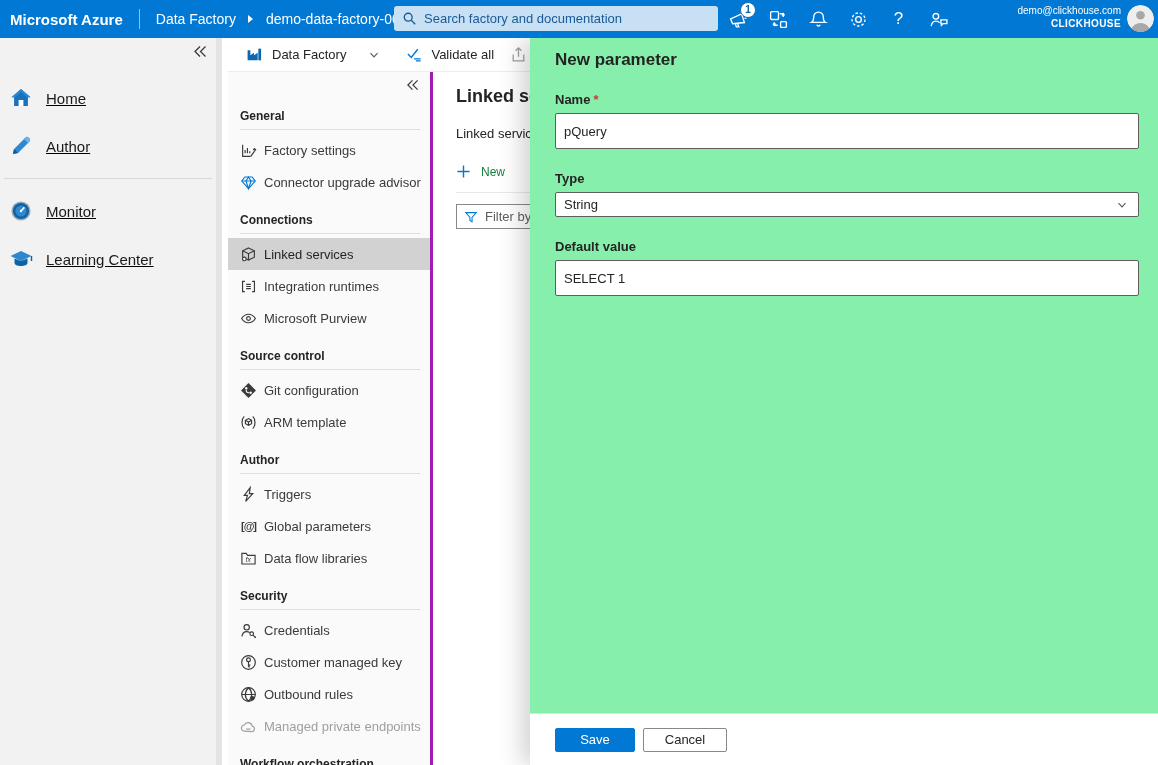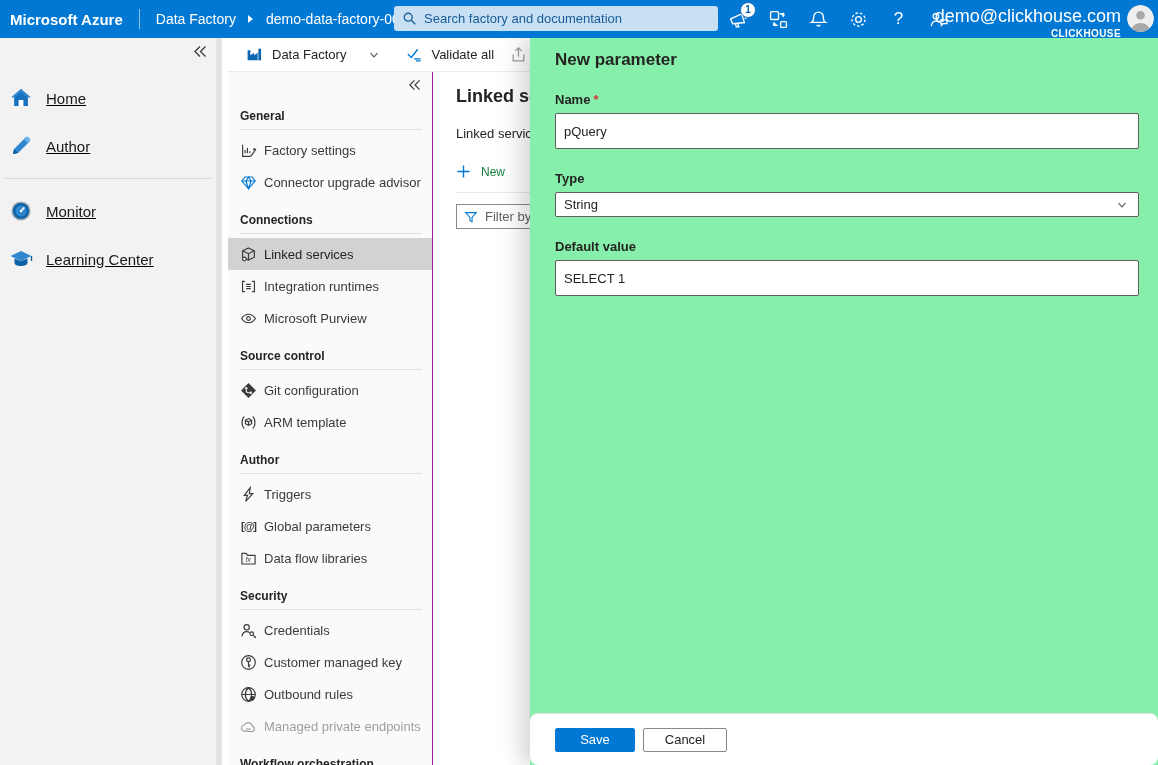--- a/index.html
+++ b/index.html
@@ -16,21 +16,21 @@
   .crumb-instance { font-size:14px; white-space:nowrap; overflow:hidden; max-width:131px; flex:0 1 auto; }
   .search { position:absolute; left:394px; top:6px; width:324px; height:25px; background:#c7e0f4; border-radius:3px; display:flex; align-items:center; padding:0 8px; gap:7px; }
   .search input { background:transparent; border:none; outline:none; font-size:13px; color:#4d7c0f; width:100%; font-family:inherit; }
   .search input::placeholder { color:#1a5a96; opacity:1; }
   .tb-icons { position:absolute; left:727px; top:0; height:38px; display:flex; align-items:center; gap:17px; }
   .tb-icon { width:23px; height:23px; position:relative; display:flex; align-items:center; justify-content:center; cursor:pointer; }
   .tb-icon svg { width:21px; height:21px; }
   .qmark { font-size:17px; color:#fff; font-weight:400; }
   .badge { position:absolute; top:-6px; right:-6px; width:16px; height:16px; border-radius:50%; background:#fff; border:1.5px solid #1b6fb8; color:#0b62a8; font-size:10px; font-weight:700; display:flex; align-items:center; justify-content:center; line-height:1; }
   .account { position:absolute; right:37px; top:5px; text-align:right; line-height:1.25; }
-  .account-email { font-size:18px; }
+  .account-email { font-size:10px; }
   .account-tenant { font-size:10px; font-weight:700; letter-spacing:.4px; }
   .avatar { position:absolute; right:4px; top:5px; width:27px; height:27px; border-radius:50%; overflow:hidden; cursor:pointer; }
 
   
   .leftnav { position:absolute; left:0; top:38px; width:222px; bottom:0; background:#f2f2f2; border-right:6px solid #e4e4e4; z-index:3; }
   .ln-collapse { position:absolute; top:7px; right:9px; cursor:pointer; display:flex; }
   .ln-items { padding-top:36px;text-decoration:underline; }
   .ln-item { height:48px; display:flex; align-items:center; padding-left:9px; gap:13px; font-size:15px; color:#1b1a19; cursor:pointer; }
   .ln-item.selected { background:#cfcfcf; }
   .ln-item .ln-icon { width:24px; height:24px; display:flex; }
@@ -38,21 +38,21 @@
   .ln-divider { height:1px; background:#d8d8d8; margin:8px 4px; }
 
   
   .toolbar { position:absolute; left:228px; right:0; top:38px; height:34px; background:#fff; border-bottom:1px solid #ececec; display:flex; align-items:center; z-index:2; }
   .tbar-factory { display:flex; align-items:center; gap:9px; margin-left:18px; font-size:13px; color:#252423; cursor:pointer; }
   .tbar-chev { margin-left:22px; display:flex; cursor:pointer; }
   .tbar-validate { display:flex; align-items:center; gap:8px; margin-left:26px; font-size:13px; color:#252423; cursor:pointer; }
   .tbar-publish { margin-left:16px; display:flex; cursor:default; }
 
   
-  .managenav { position:absolute; left:228px; top:72px; width:205px; bottom:0; background:#fafafa; border-right:1px solid #a21caf; overflow:hidden; z-index:3; }
+  .managenav { position:absolute; left:228px; top:72px; width:205px; bottom:0; background:#fafafa; border-right:3px solid #a21caf; overflow:hidden; z-index:3; }
   .mn-collapse { position:absolute; top:7px; right:11px; cursor:pointer; display:flex; }
   .mn-sections { padding-top:36px; }
   .mn-section { margin-top:14px; }
   .mn-section:first-child { margin-top:0; }
   .mn-title { font-size:12px; font-weight:700; color:#252423; padding-left:12px; width:175px; line-height:16px; }
   .mn-rule { border:none; border-top:1px solid #e1dfdd; margin:5px 10px 4px 12px; }
   .mn-item { height:32px; display:flex; align-items:center; padding-left:12px; gap:7px; font-size:13px; color:#3b3a39; cursor:pointer; }
   .mn-item.selected { background:#d2d2d2; color:#252423; }
   .mn-item.disabled { color:#a19f9d; cursor:default; }
   .mn-icon { width:17px; height:17px; display:flex; align-items:center; justify-content:center; flex:none; }
@@ -69,21 +69,21 @@
   .filter-box input { border:none; outline:none; font-size:13px; color:#252423; width:100%; font-family:inherit; }
   .filter-box input::placeholder { color:#605e5c; opacity:1; }
 
   
   .panel { position:absolute; left:530px; top:38px; right:0; bottom:0; background:#86efac; box-shadow:-8px 0 22px rgba(0,0,0,.18); z-index:10; padding:0 19px 0 25px; }
   .panel h1 { font-size:17px; font-weight:700; color:#252423; margin-top:12px; }
   .field-label { margin-top:22px; font-size:13px; font-weight:700; color:#252423; }
   .required { color:#d13438; margin-left:3px; font-weight:700; }
   .text-input { display:block; margin-top:6px; height:36px; width:100%; border:1px solid #605e5c; border-radius:2px; font-size:13px; padding:0 8px; color:#252423; background:#fff; font-family:inherit; outline:none; }
   .select { margin-top:6px; height:25px; width:100%; border:1px solid #605e5c; border-radius:2px; display:flex; align-items:center; justify-content:space-between; padding:0 10px 0 8px; font-size:13px; color:#252423; cursor:pointer; background:#fff; }
-  .panel-footer { position:absolute; left:0; right:0; bottom:0; height:52px; border-top:1px solid #e1dfdd; background:#fff; display:flex; align-items:center; padding-left:25px; gap:8px;border-radius:8px; }
+  .panel-footer { position:absolute; left:0; right:0; bottom:0; height:52px; border-top:1px solid #e1dfdd; background:#fff; display:flex; align-items:center; padding-left:25px; gap:8px; }
   .btn-primary { width:80px; height:24px; background:#0078d4; border:1px solid #0078d4; color:#fff; font-size:13px; font-family:inherit; cursor:pointer; border-radius:2px; }
   .btn-default { width:84px; height:24px; background:#fff; border:1px solid #8a8886; color:#252423; font-size:13px; font-family:inherit; cursor:pointer; border-radius:2px; }
 </style>
 </head>
 <body>
 
 <div class="stage">
 
   <div class="topbar">
     <div class="brand">Microsoft Azure</div>

